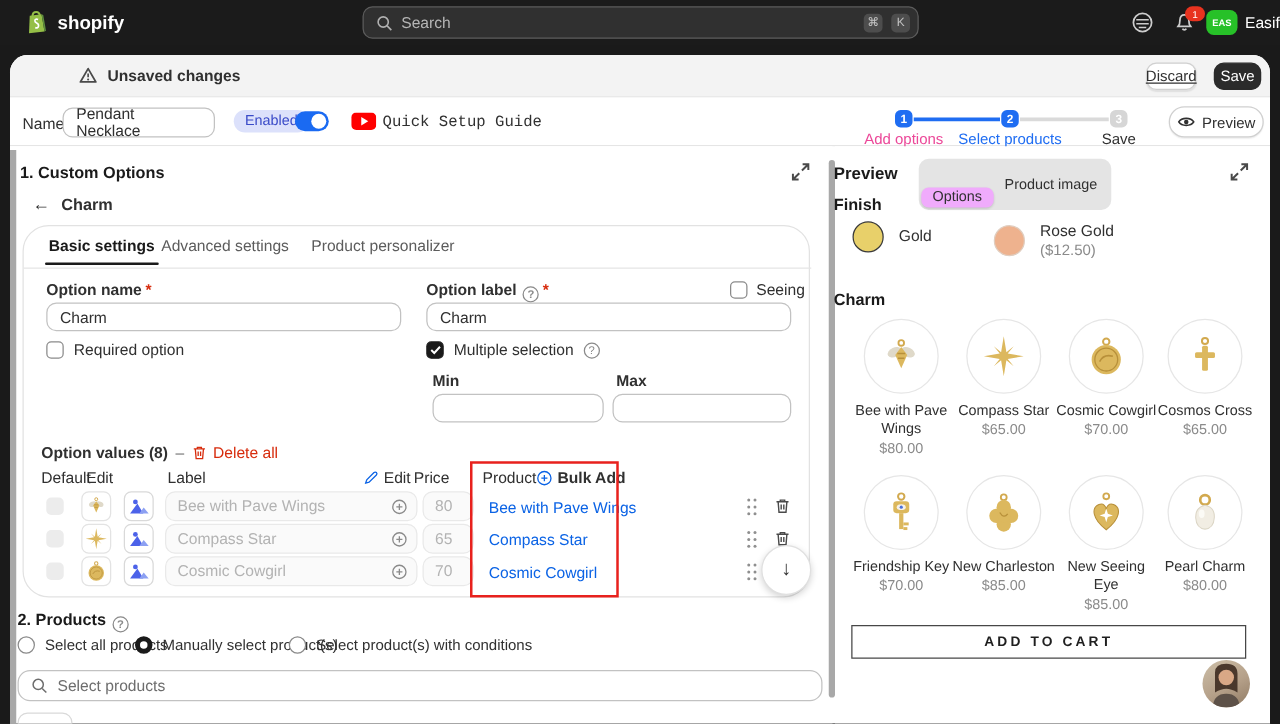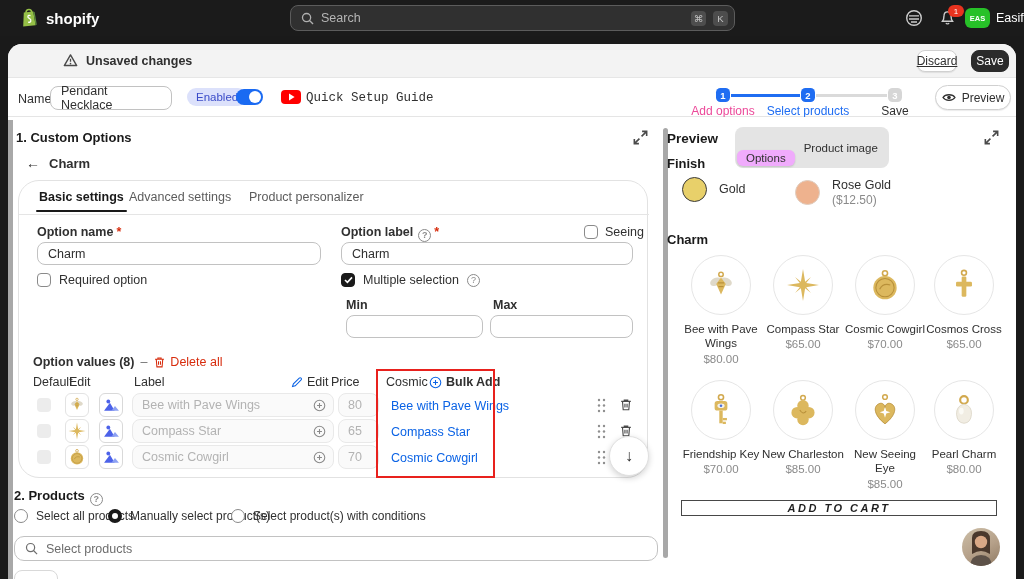--- a/index.html
+++ b/index.html
@@ -214,21 +214,21 @@
           <span class="colhdr" style="left:14px;">Default</span>
           <span class="colhdr" style="left:50px;">Edit</span>
           <span class="colhdr" style="left:115px;">Label</span>
           <span class="colhdr link flex" style="left:272px;gap:4px;">
             <svg width="12" height="12" viewBox="0 0 14 14">
                 <path d="M1.8 12.2 L2.8 9.2 L9.6 2.4 C10.2 1.8 11.2 1.8 11.8 2.4 C12.4 3 12.4 4 11.8 4.6 L5 11.4 Z" fill="none" stroke="#0b63e5" stroke-width="1.2"></path>
               </svg>
             <span class="u">Edit</span>
           </span>
           <span class="colhdr" style="left:312px;">Price</span>
-          <span class="colhdr" style="left:367px;">Cosmic</span>
+          <span class="colhdr" style="left:367px;">Product</span>
           <span class="colhdr link flex" style="left:410px;gap:4px;">
             <svg width="13" height="13" viewBox="0 0 16 16">
                 <circle cx="8" cy="8" r="6.5" fill="none" stroke="#0b63e5" stroke-width="1.3"></circle>
                 <path d="M8 5 v6 M5 8 h6" stroke="#0b63e5" stroke-width="1.3"></path>
               </svg>
             <span class="u bold">Bulk Add</span>
           </span>
         </div>
 
         <div id="value-rows">
@@ -502,21 +502,21 @@
                 <circle cx="16" cy="6.5" r="3.6" fill="none" stroke="#d2a94e" stroke-width="2"></circle>
                 <path d="M16 10.5 Q23.5 12 23 20 Q22.5 28 16 28.5 Q9.5 28 9 20 Q8.8 12 16 10.5 Z" fill="#f1ede3" stroke="#dcd6c6" stroke-width="0.8"></path>
                 <ellipse cx="13.5" cy="17" rx="2.2" ry="3.2" fill="#fbfaf5"></ellipse>
               </svg>
             </div>
             <div class="charm-name">Pearl Charm</div>
             <div class="charm-price">$80.00</div>
           </div>
         </div>
 
-      <div id="add-cart" class="abs" style="left:13px;top:383px;width:316px;height:16px;font-style:italic;">ADD TO CART</div>
+      <div id="add-cart" class="abs" style="left:13px;top:383px;width:316px;height:27px;">ADD TO CART</div>
 
       <div class="abs" style="left:294px;top:411px;width:38px;height:38px;border-radius:50%;overflow:hidden;background:linear-gradient(150deg,#cdbfa8 0%,#b5a089 55%,#8f7a63 100%);">
         <svg width="38" height="38" viewBox="0 0 38 38">
           <path d="M10 10 Q10 3 19 3 Q28 3 28 11 L28 26 Q23 23 19 23 Q15 23 10 26 Z" fill="#4a382c"></path>
           <circle cx="19" cy="14" r="6.2" fill="#d9a886"></circle>
           <path d="M8 38 Q9 27 19 27 Q29 27 30 38 Z" fill="#5d5148"></path>
         </svg>
       </div>
     </div>
   </div>

